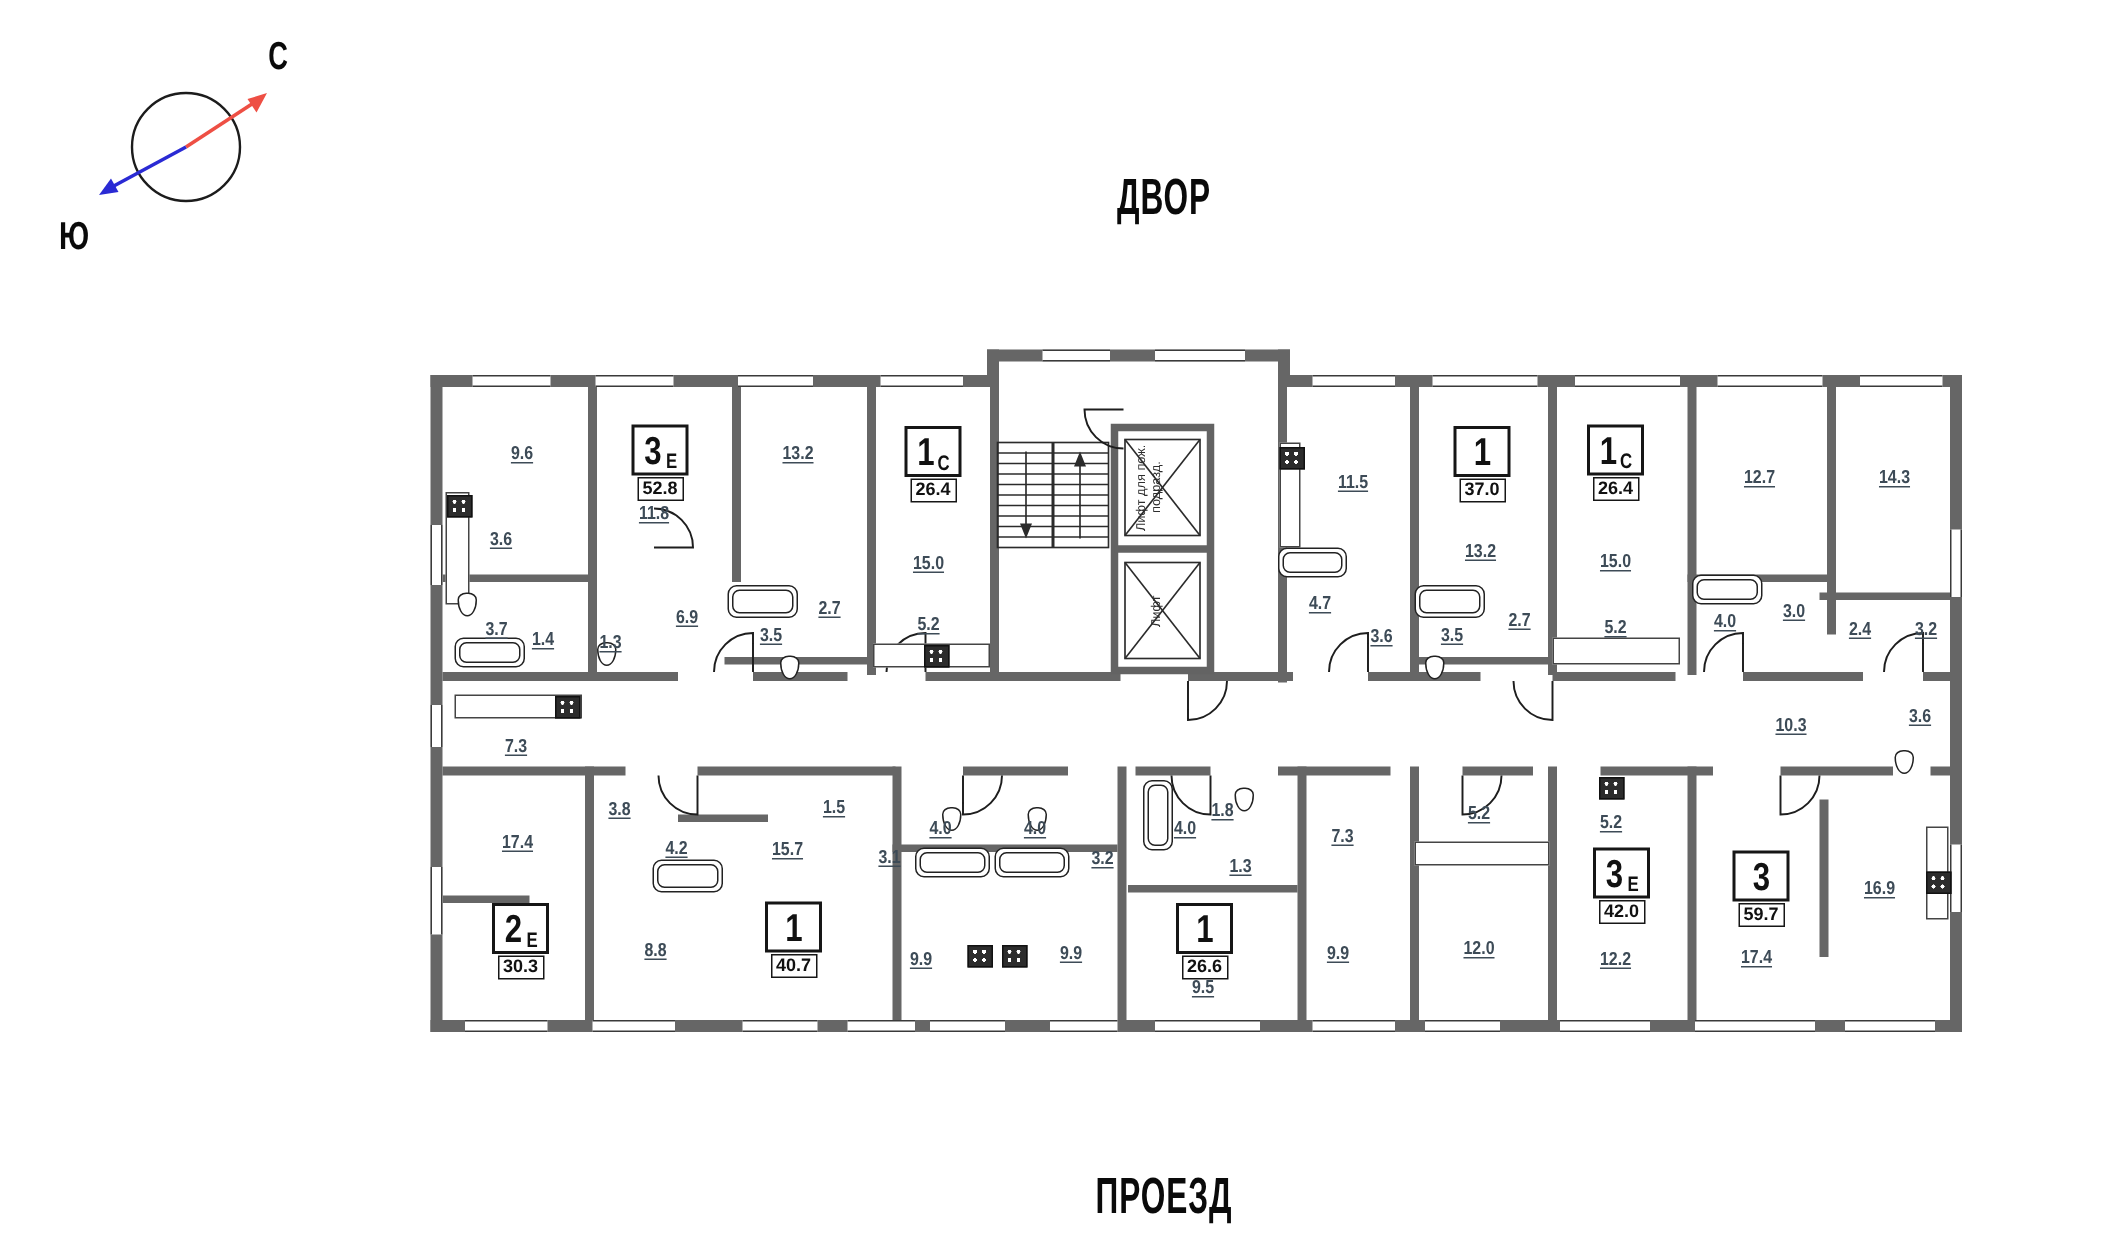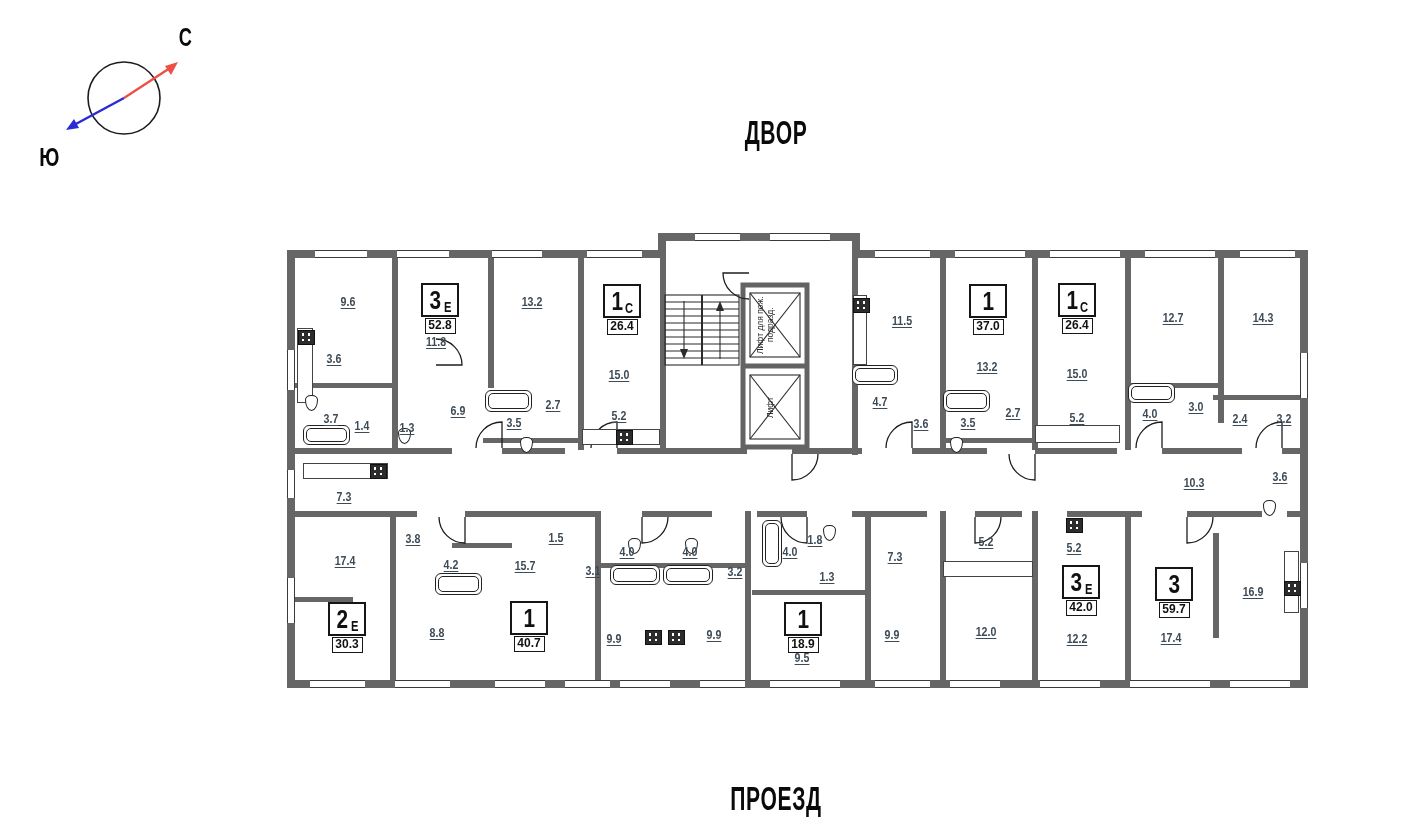--- a/index.html
+++ b/index.html
@@ -340,21 +340,21 @@
       <div class="badge" style="left: 223px; top: 368px;">
         <div class="bt">
           <span class="num">1</span>
         </div>
         <div class="ba">40.7</div>
       </div>
       <div class="badge" style="left: 497px; top: 369px;">
         <div class="bt">
           <span class="num">1</span>
         </div>
-        <div class="ba">18.9</div>
+        <div class="ba">26.6</div>
       </div>
       <div class="badge" style="left: 775px; top: 332px;">
         <div class="bt">
           <span class="num">3</span>
           <span class="suf">Е</span>
         </div>
         <div class="ba">42.0</div>
       </div>
       <div class="badge" style="left: 868px; top: 334px;">
         <div class="bt">

